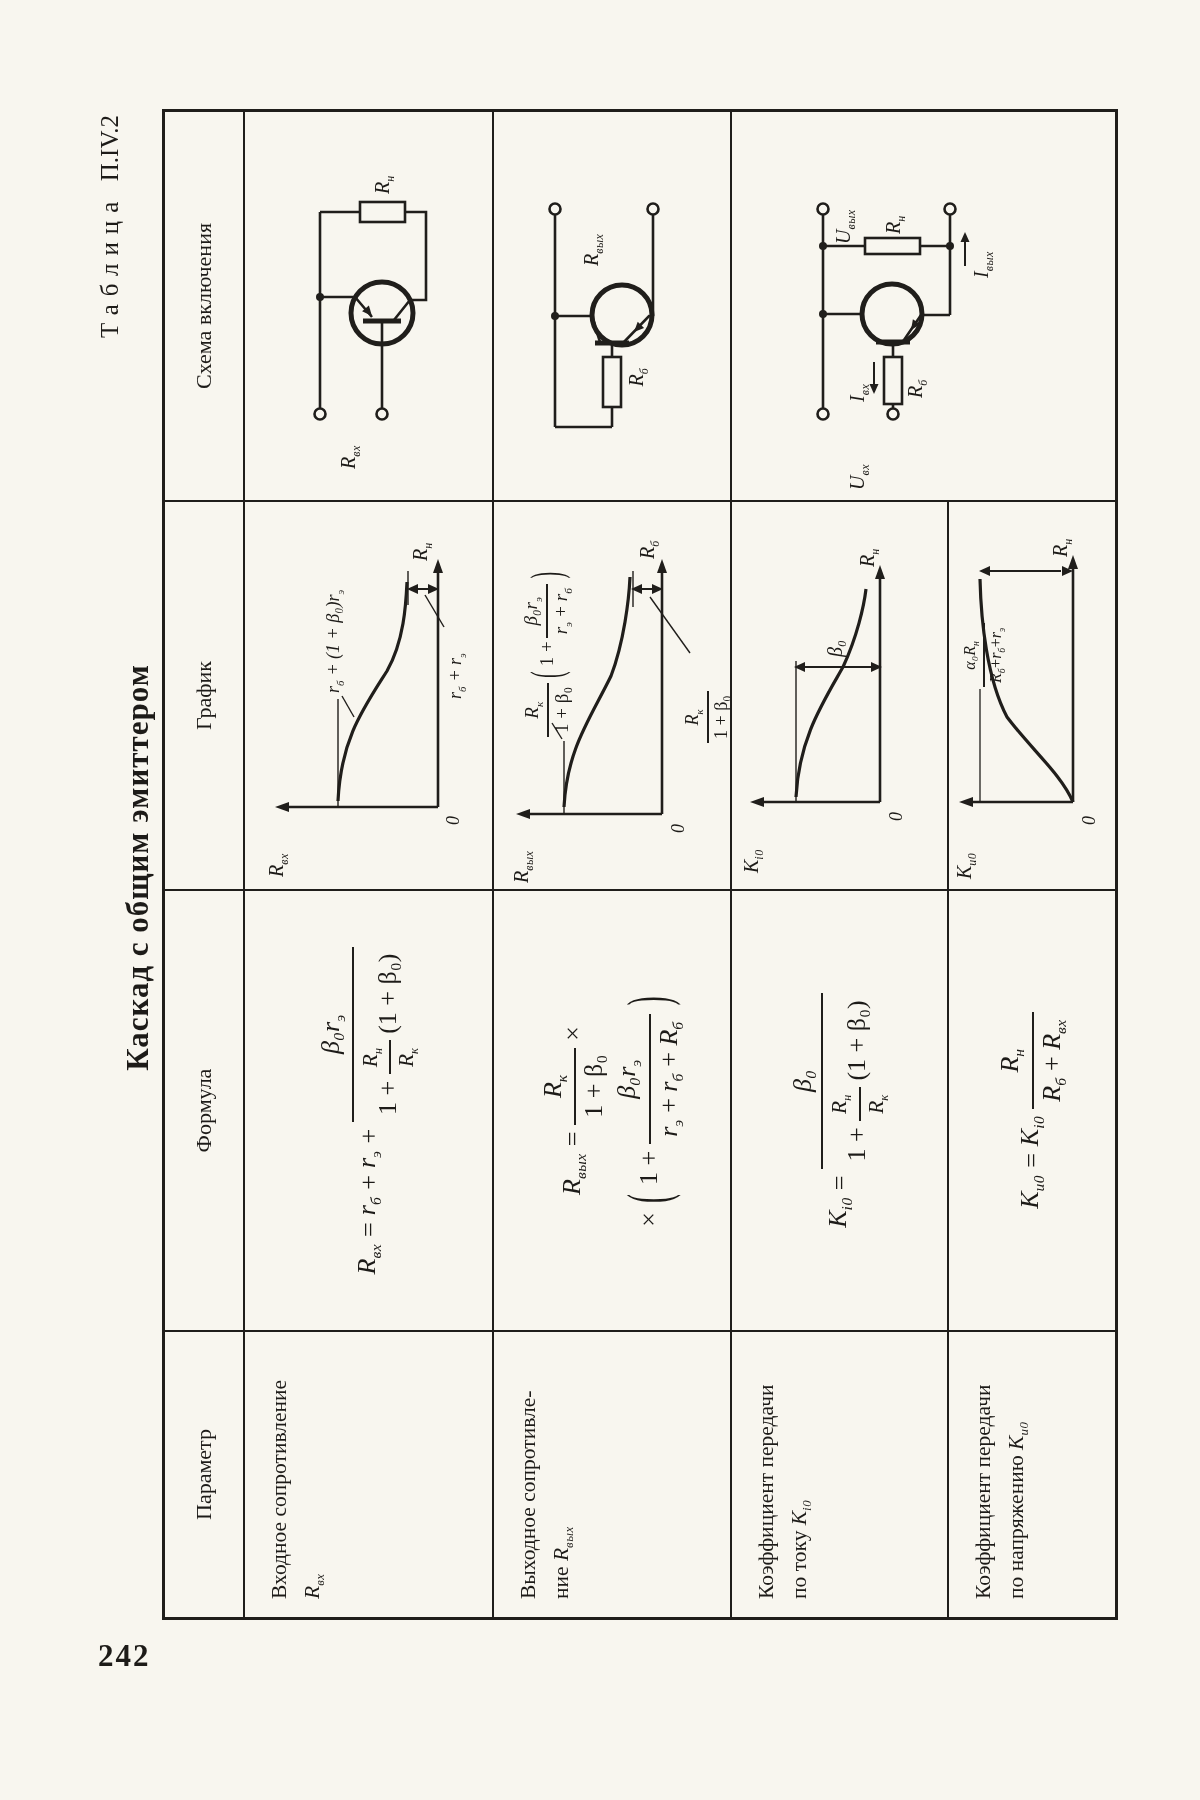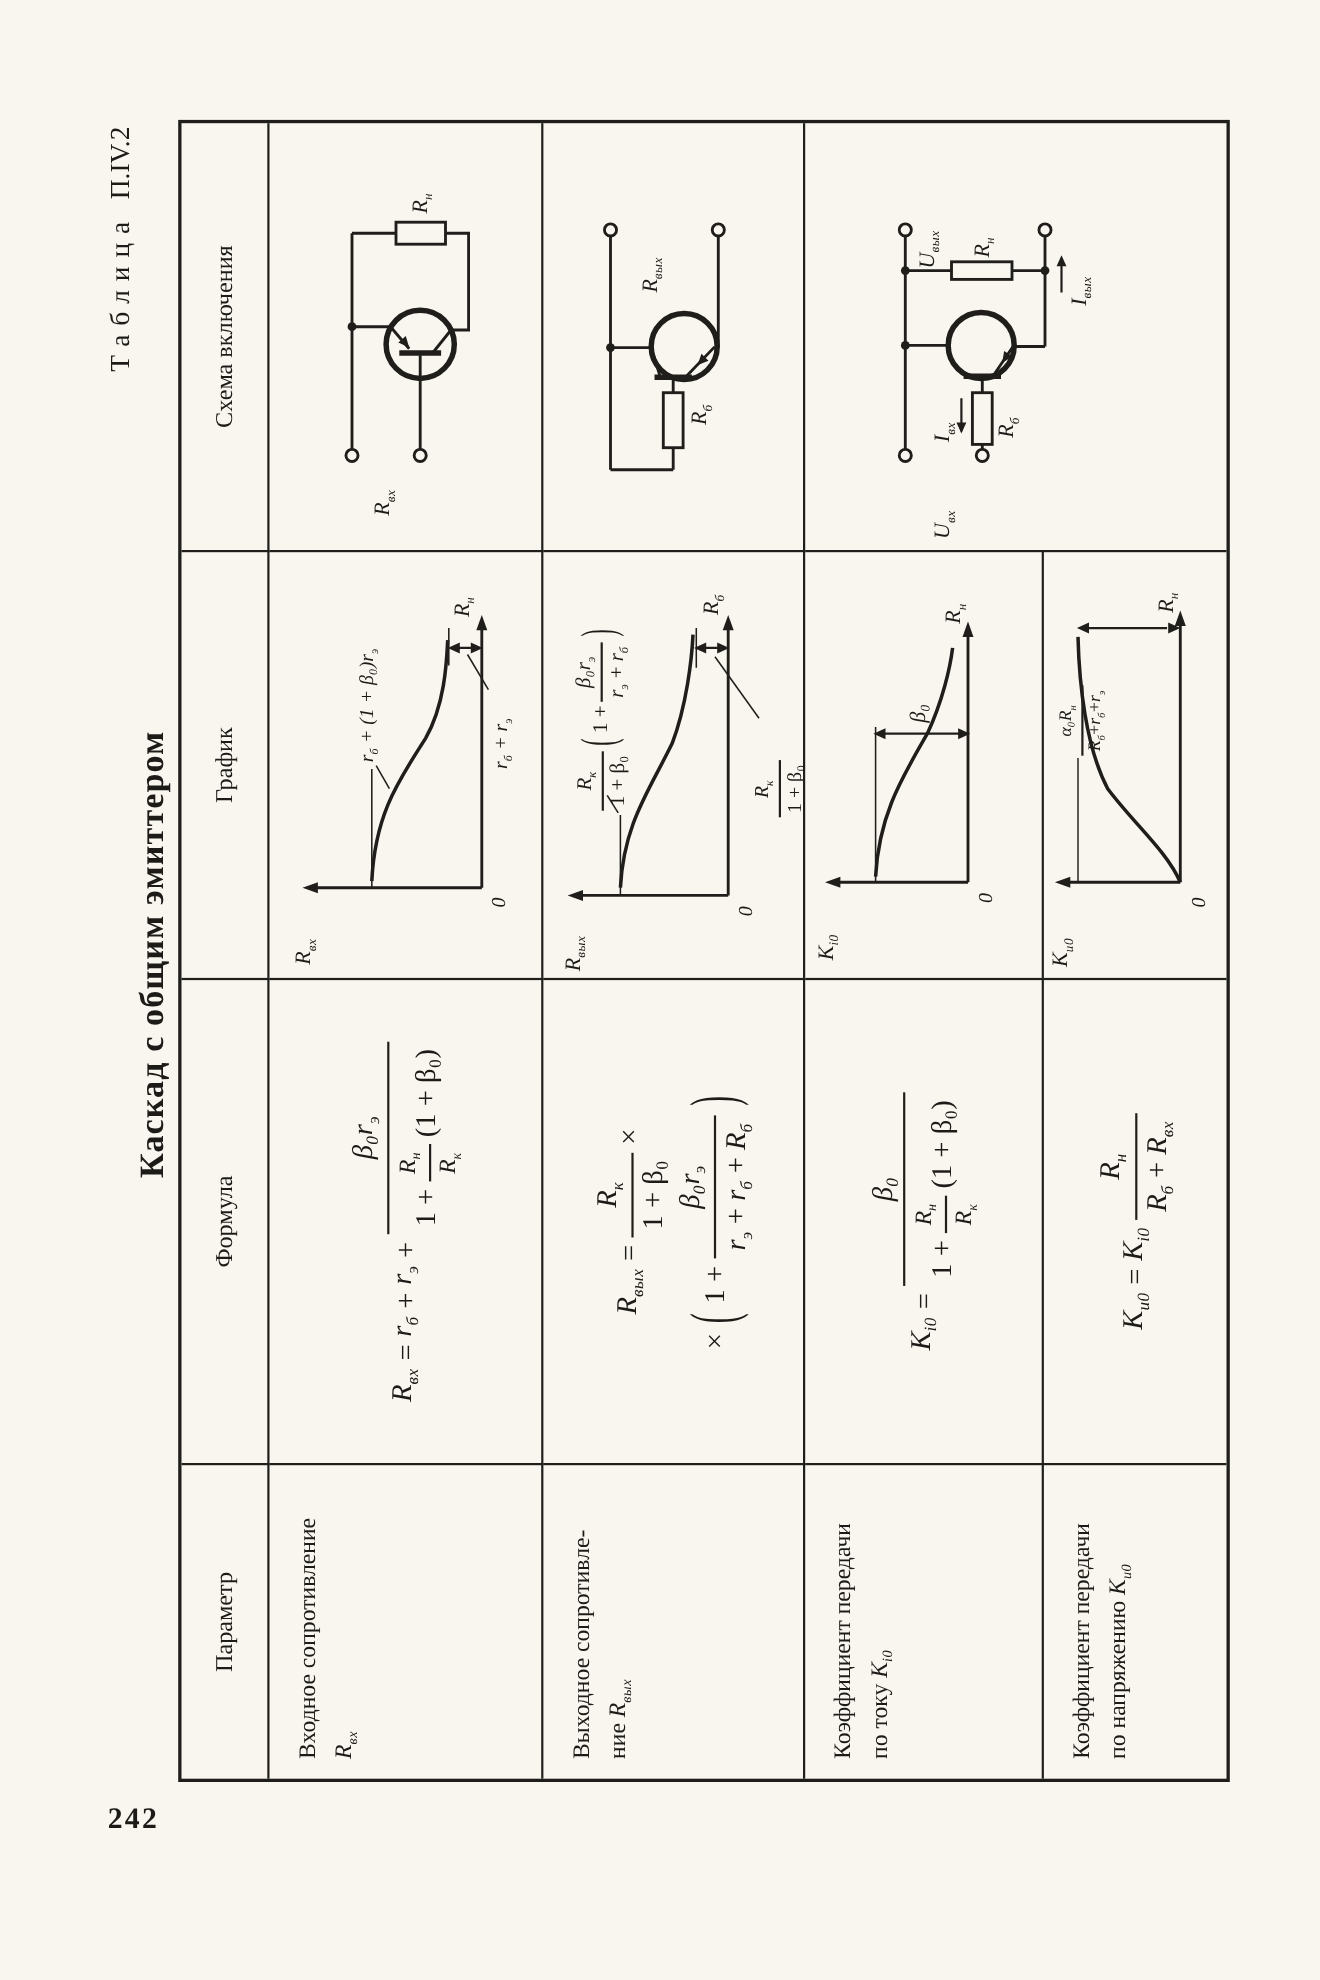--- a/index.html
+++ b/index.html
@@ -27,21 +27,21 @@
   i.mv{font-style:italic;}
   sub{font-size:0.6em;font-style:italic;letter-spacing:0.5px;}
   .frac{display:inline-block;text-align:center;vertical-align:middle;}
   .frac>.fn{display:block;border-bottom:2px solid #201e1b;padding:1px 7px 3px;}
   .frac>.fd{display:block;padding:3px 7px 0;}
   .sm{font-size:0.82em;}
   .bp{display:inline-block;transform:scaleY(2.2);font-size:27px;padding:0 2px;font-weight:300;}
   .lbl{position:absolute;font-size:20px;white-space:nowrap;font-style:italic;}
   .txt{position:absolute;font-size:18px;white-space:nowrap;}
   svg{position:absolute;left:0;top:0;}
-  .pagenum{position:absolute;left:98px;top:1638px;font-size:27px;font-weight:bold;letter-spacing:2px;}
+  .pagenum{position:absolute;left:98px;top:1638px;font-size:31px;font-weight:bold;letter-spacing:2px;}
   .gfrac{position:absolute;text-align:center;font-size:19px;}
   .gfrac .fn{padding:0 4px 2px;}
   .gfrac .fd{padding:2px 4px 0;}
 </style>
 </head>
 <body>
 
 <div class="page">
   <div class="rot">
 

